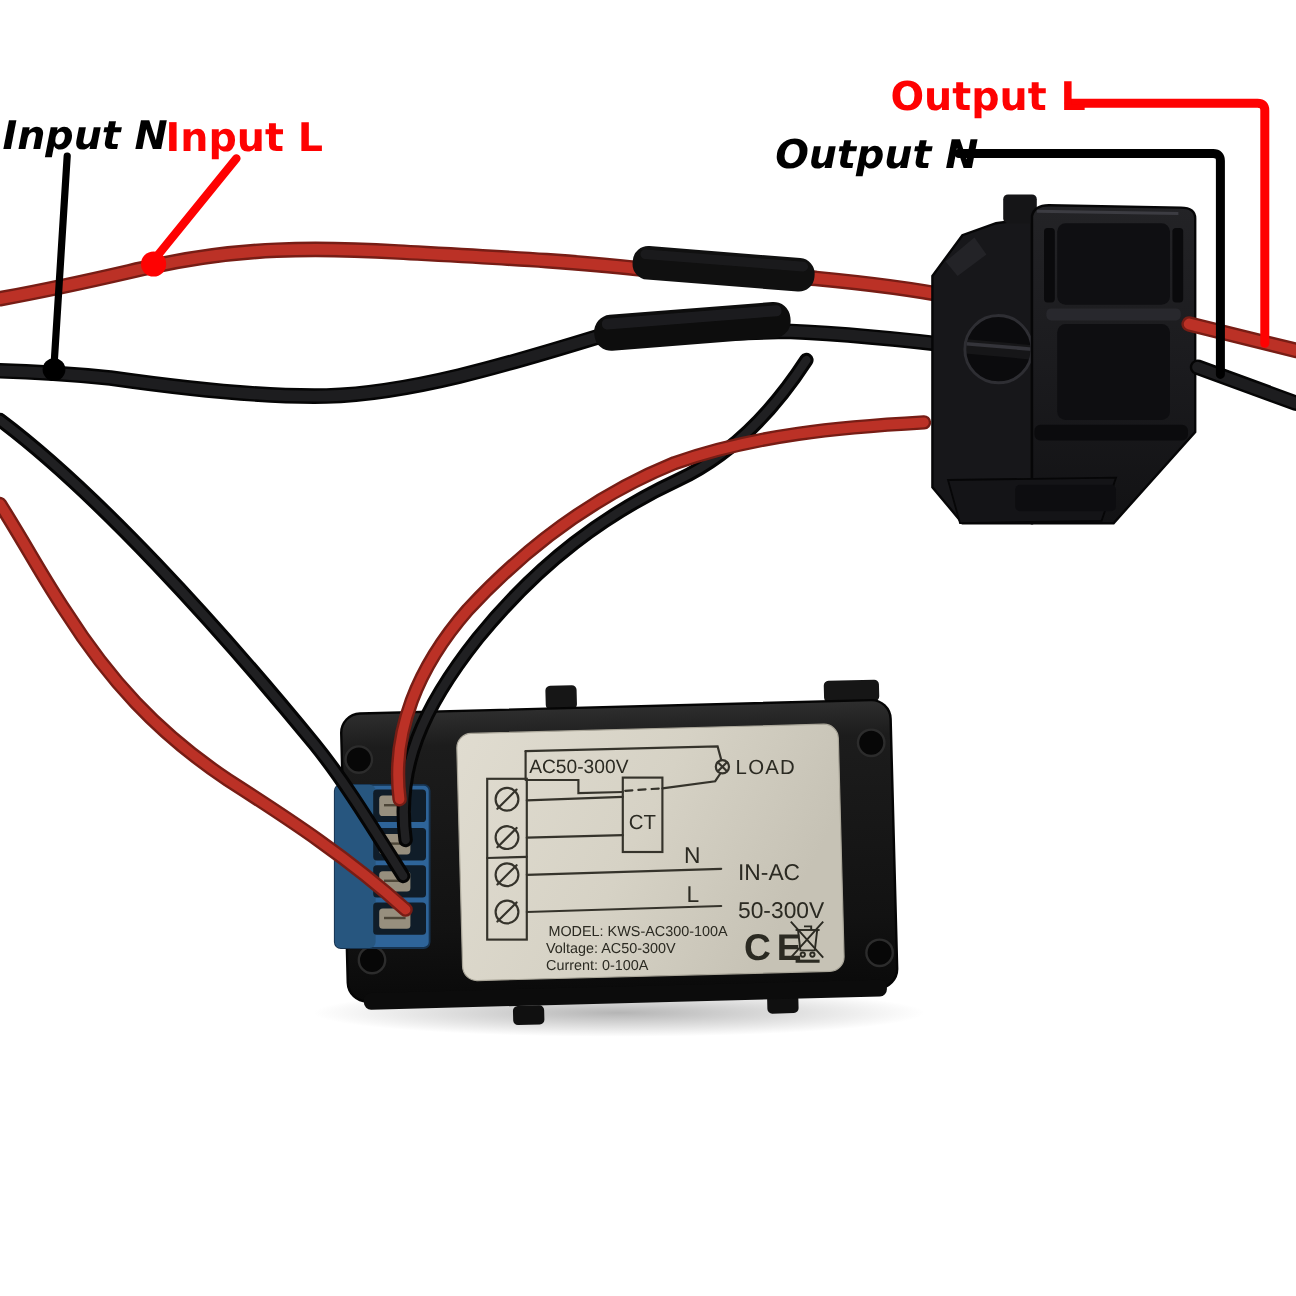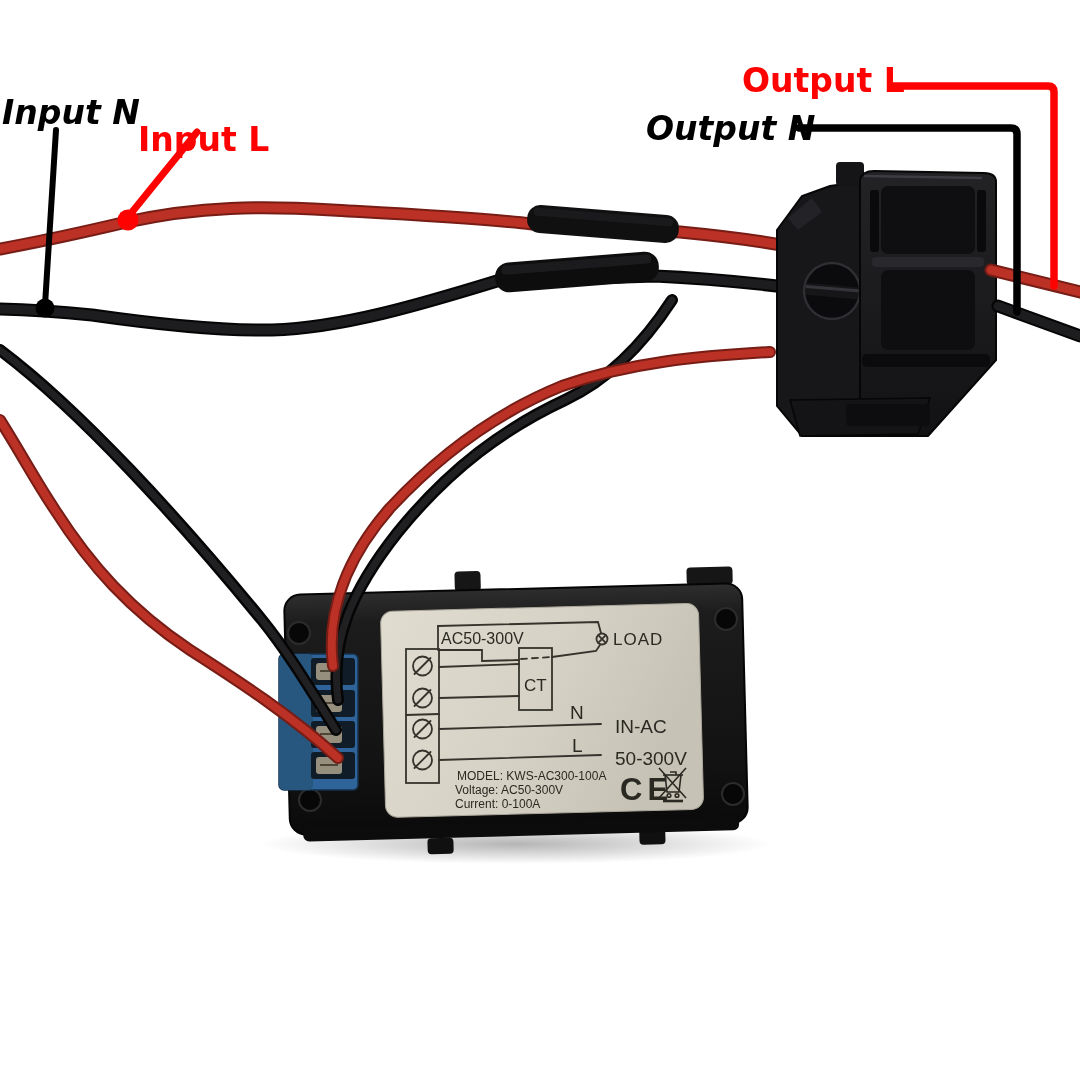--- a/index.html
+++ b/index.html
@@ -226,17 +226,17 @@
   </g>
   <g>
     <path d="M 891,86 L 1048,86 Q 1054,86 1054,92 L 1054,286" stroke="#fe0202" stroke-width="7.5" fill="none" stroke-linecap="round"></path>
   </g>
   <g>
     <path d="M 799,128 L 1011,128 Q 1017,128 1017,134 L 1017,312" stroke="#000000" stroke-width="7.5" fill="none" stroke-linecap="round"></path>
   </g>
 </svg>
 
 <div class="callout black" style="left:2px;top:96px;">Input N</div>
-<div class="callout red" style="left:138px;top:98px;margin-top:25px;">Input L</div>
+<div class="callout red" style="left:138px;top:98px;">Input L</div>
 <div class="callout red" style="left:742px;top:64px;">Output L</div>
 <div class="callout black" style="left:646px;top:112px;">Output N</div>
 
 </div>
 
 </body></html>

